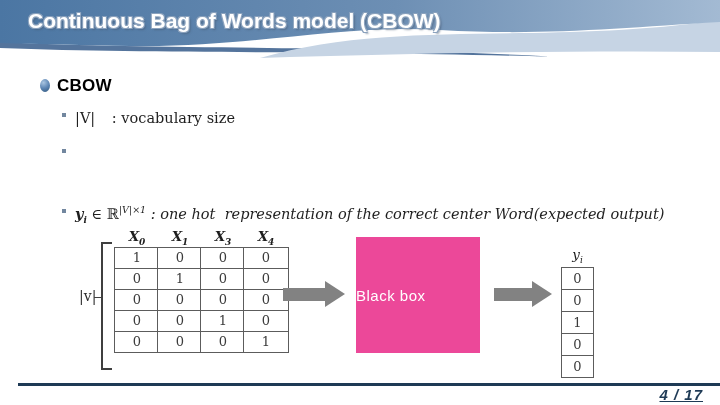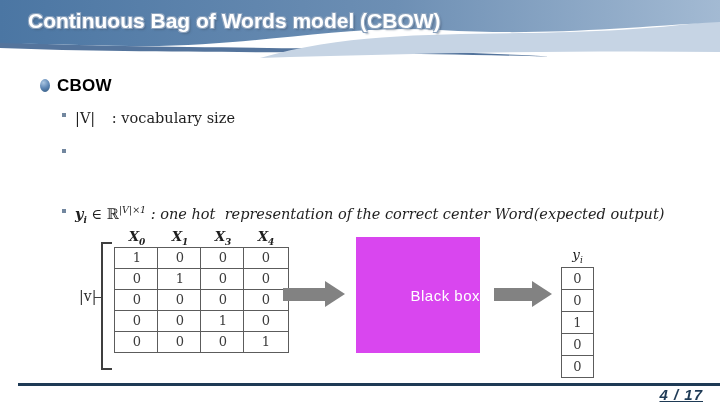--- a/index.html
+++ b/index.html
@@ -83,22 +83,22 @@
     position:absolute;top:0;width:0;height:0;
     border-top:13.5px solid transparent;border-bottom:13.5px solid transparent;
     border-left:20px solid #828282;
   }
   .arrow-1{left:283px;top:281px;width:62px;height:27px;}
   .arrow-1 .shaft{width:43px;} .arrow-1 .head{left:42px;}
   .arrow-2{left:494px;top:281px;width:58px;height:27px;}
   .arrow-2 .shaft{width:39px;} .arrow-2 .head{left:38px;}
   
   .black-box{
-    position:absolute;left:356px;top:237px;width:124px;height:116px;background:#d946ef;
-    display:flex;align-items:center;justify-content:flex-end;
+    position:absolute;left:356px;top:237px;width:124px;height:116px;background:#ec4899;
+    display:flex;align-items:center;justify-content:flex-start;
   }
   .black-box-label{color:#ffffff;font-size:15px;letter-spacing:0.5px;font-weight:normal;}
   
   .footer-divider{position:absolute;left:18px;top:383px;width:702px;height:2.5px;background:#1e3a55;}
   .page-number{
     position:absolute;right:17px;top:386px;
     font-size:15px;font-weight:bold;font-style:italic;color:#1e3a55;letter-spacing:1px;text-decoration:underline;
   }
 </style>
 </head>

